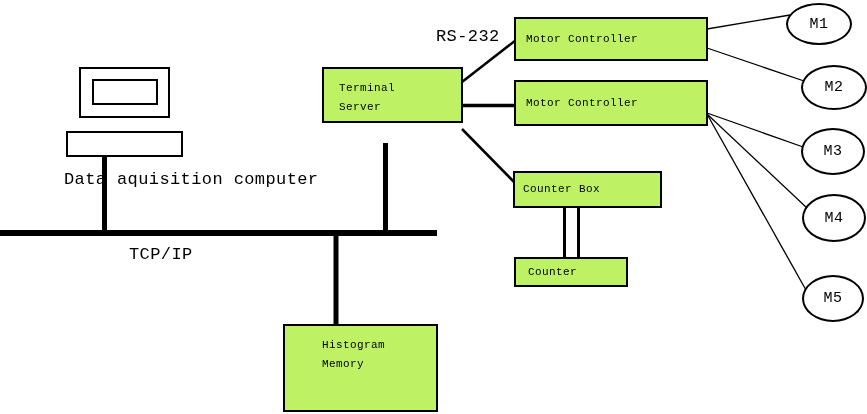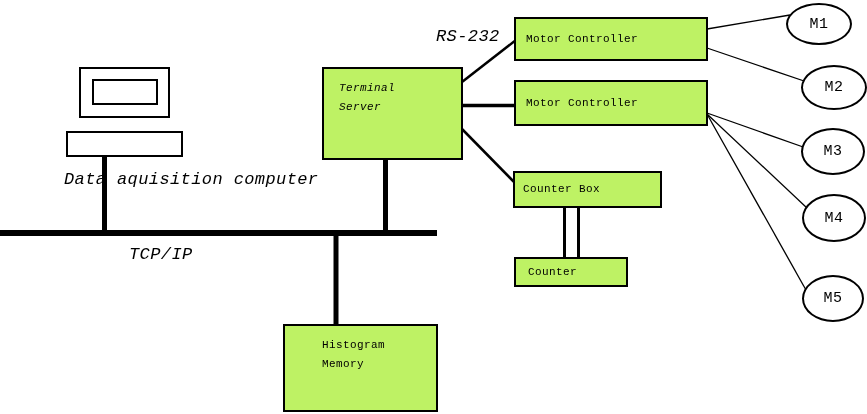--- a/index.html
+++ b/index.html
@@ -42,34 +42,33 @@
     justify-content: center;
     font-size: 15px;
     letter-spacing: 0.4px;
   }
   .freelabel {
     position: absolute;
     font-size: 17px;
     line-height: 19px;
     letter-spacing: 0.4px;
     white-space: nowrap;
-    font-style: italic;
   }
   .icon-rect {
     position: absolute;
     box-sizing: border-box;
     background: #ffffff;
     border: 2px solid #000000;
   }
   
   #monitor { left: 79px; top: 67px; width: 91px; height: 51px; }
   #monitor-screen { position: absolute; left: 11px; top: 10px; width: 66px; height: 26px; border: 2px solid #000000; box-sizing: border-box; background: #ffffff; }
   #keyboard { left: 66px; top: 131px; width: 117px; height: 26px; }
   
-  #terminal-server { left: 322px; top: 67px; width: 141px; height: 93px; padding: 10px 0 0 15px; font-style: italic; }
+  #terminal-server { left: 322px; top: 67px; width: 141px; height: 56px; padding: 10px 0 0 15px; }
   #motor-controller-1 { left: 514px; top: 17px; width: 194px; height: 44px; padding-left: 10px; }
   #motor-controller-2 { left: 514px; top: 80px; width: 194px; height: 46px; padding-left: 10px; }
   #counter-box { left: 513px; top: 171px; width: 149px; height: 37px; padding-left: 8px; }
   #counter { left: 514px; top: 257px; width: 114px; height: 30px; padding-left: 12px; font-family: Liberation Mono, monospace; }
   #histogram-memory { left: 283px; top: 324px; width: 155px; height: 88px; padding: 10px 0 0 37px; }
   
   #motor-m1 { left: 786px; top: 3px;   width: 66px; height: 42px; }
   #motor-m2 { left: 801px; top: 65px;  width: 66px; height: 45px; }
   #motor-m3 { left: 801px; top: 128px; width: 64px; height: 47px; align-items: center; }
   #motor-m4 { left: 802px; top: 194px; width: 64px; height: 48px; }

